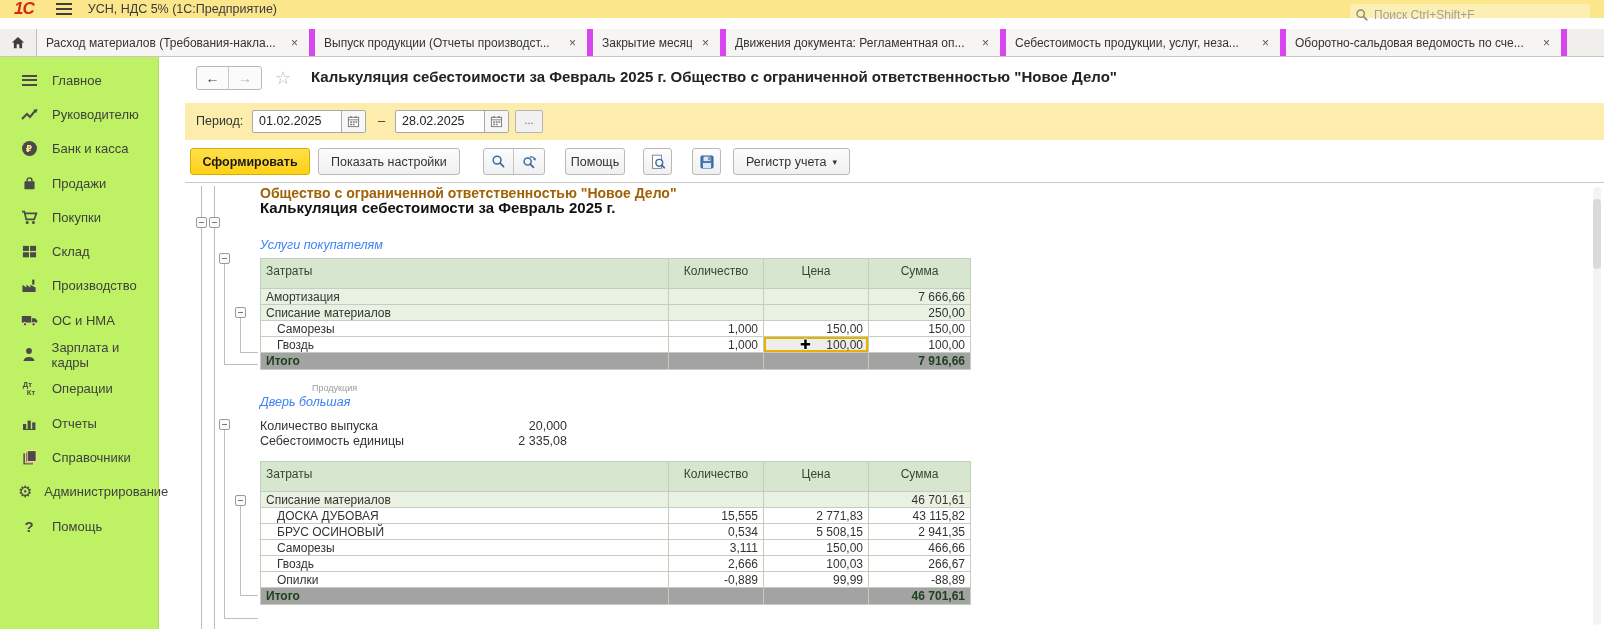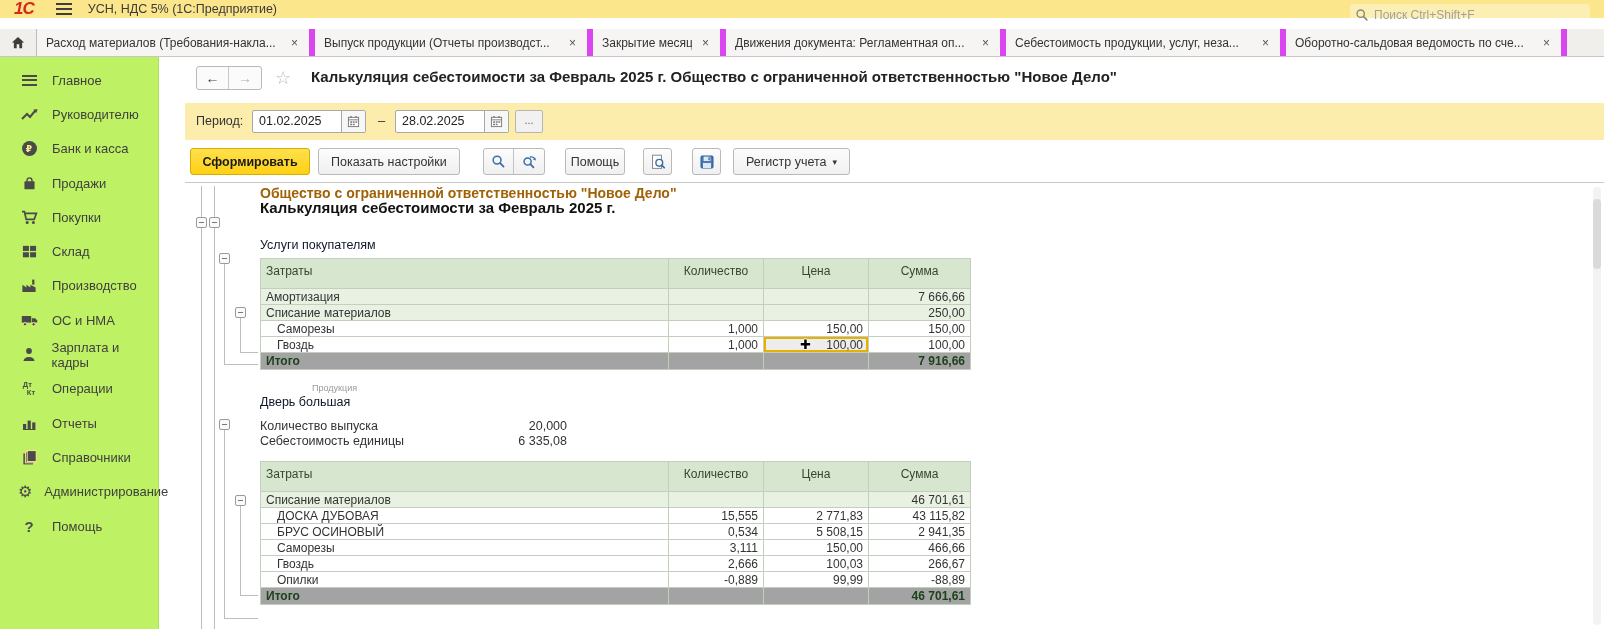--- a/index.html
+++ b/index.html
@@ -100,21 +100,21 @@
     overflow:hidden; background:#fff; }
   .vline { position:absolute; width:0; border-left:1px solid #bdbdbd; }
   .hline { position:absolute; height:0; border-top:1px solid #bdbdbd; }
   .mbox { position:absolute; width:11px; height:11px; border:1px solid #9a9a9a;
     border-radius:2px; background:#fafafa; display:flex; align-items:center;
     justify-content:center; }
   .mbox i { display:block; width:5px; height:1px; background:#777; }
 
   .r-org { position:absolute; left:75px; top:2px; font-size:14px; font-weight:bold; color:#a16207; }
   .r-title { position:absolute; left:75px; top:16px; font-size:15px; font-weight:bold; color:#111; }
-  .r-sec { position:absolute; left:75px; font-size:12.5px; color:#0f172a; }
+  .r-sec { position:absolute; left:75px; font-size:12.5px; font-style:italic; color:#3b82f6; }
   .r-kind { position:absolute; left:81px; top:200px; font-size:9px; color:#9a9a9a;margin-left:46px; }
   .inforow { position:absolute; left:75px; width:307px; display:flex;
     justify-content:space-between; font-size:12.5px; color:#333; }
 
   table.t { position:absolute; left:75px; border-collapse:collapse;
     table-layout:fixed; width:710px; font-size:12px; color:#333; }
   table.t td, table.t th { border:1px solid #c2cfbd; overflow:hidden; white-space:nowrap; }
   table.t th { height:30px; background:#d7e7cf; font-weight:normal; color:#37462f;
     vertical-align:top; padding-top:5px; }
   table.t th.lft { text-align:left; padding-left:5px; }
@@ -509,21 +509,21 @@
       </table>
 
     <div class="r-kind">Продукция</div>
     <div class="r-sec" style="top:212px;">Дверь большая</div>
     <div class="inforow" style="top:236px;">
       <span>Количество выпуска</span>
       <span>20,000</span>
     </div>
     <div class="inforow" style="top:251px;">
       <span>Себестоимость единицы</span>
-      <span>6 335,08</span>
+      <span>2 335,08</span>
     </div>
 
     <table class="t" style="top:278px;">
       <colgroup>
           <col style="width:408px">
           <col style="width:95px">
           <col style="width:105px">
           <col style="width:102px">
         </colgroup>
       <tbody>

